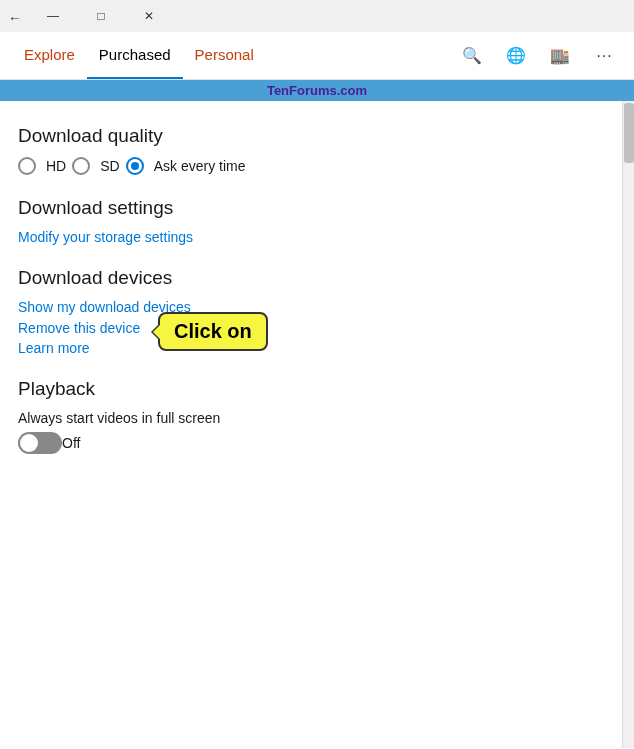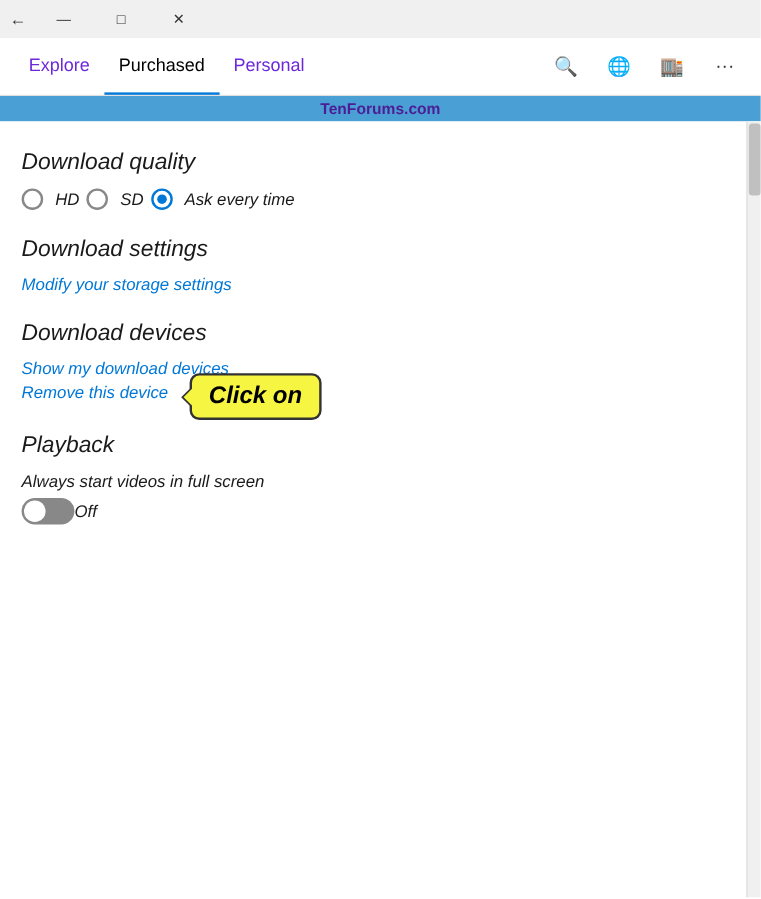--- a/index.html
+++ b/index.html
@@ -51,21 +51,21 @@
     .nav-bar {
       display: flex;
       align-items: center;
       height: 48px;
       background: #fff;
       border-bottom: 1px solid #e0e0e0;
       padding: 0 12px;
     }
     .nav-tab {
       font-size: 15px;
-      color: #6d28d9;
+      color: #c2410c;
       padding: 0 12px;
       height: 100%;
       display: flex;
       align-items: center;
       cursor: pointer;
       border-bottom: 2px solid transparent;
     }
     .nav-tab.active {
       color: #000;
       border-bottom: 2px solid #0078d7;
@@ -127,21 +127,20 @@
     
     .section-title {
       font-size: 19px;
       font-weight: 400;
       color: #1a1a1a;
       margin-bottom: 10px;
       margin-top: 6px;
     }
     .section {
       margin-bottom: 22px;
-      font-style: italic;
     }
 
     
     .radio-group {
       display: flex;
       flex-direction: row;
       gap: 6px;
     }
     .radio-item {
       display: flex;
@@ -313,20 +312,21 @@
       <a class="link-text">Modify your storage settings</a>
     </div>
 
     <div class="section">
       <div class="section-title">Download devices</div>
       <a class="link-text">Show my download devices</a>
       <div class="tooltip-wrapper">
         <a class="link-text">Remove this device</a>
         <div class="click-tooltip">Click on</div>
       </div>
+      <a class="link-text">Learn more</a>
     </div>
 
 
     <div class="section">
       <div class="section-title">Playback</div>
       <div class="static-text">Always start videos in full screen</div>
       <div class="toggle-row">
         <div class="toggle off">
           <div class="toggle-knob"></div>
         </div>

